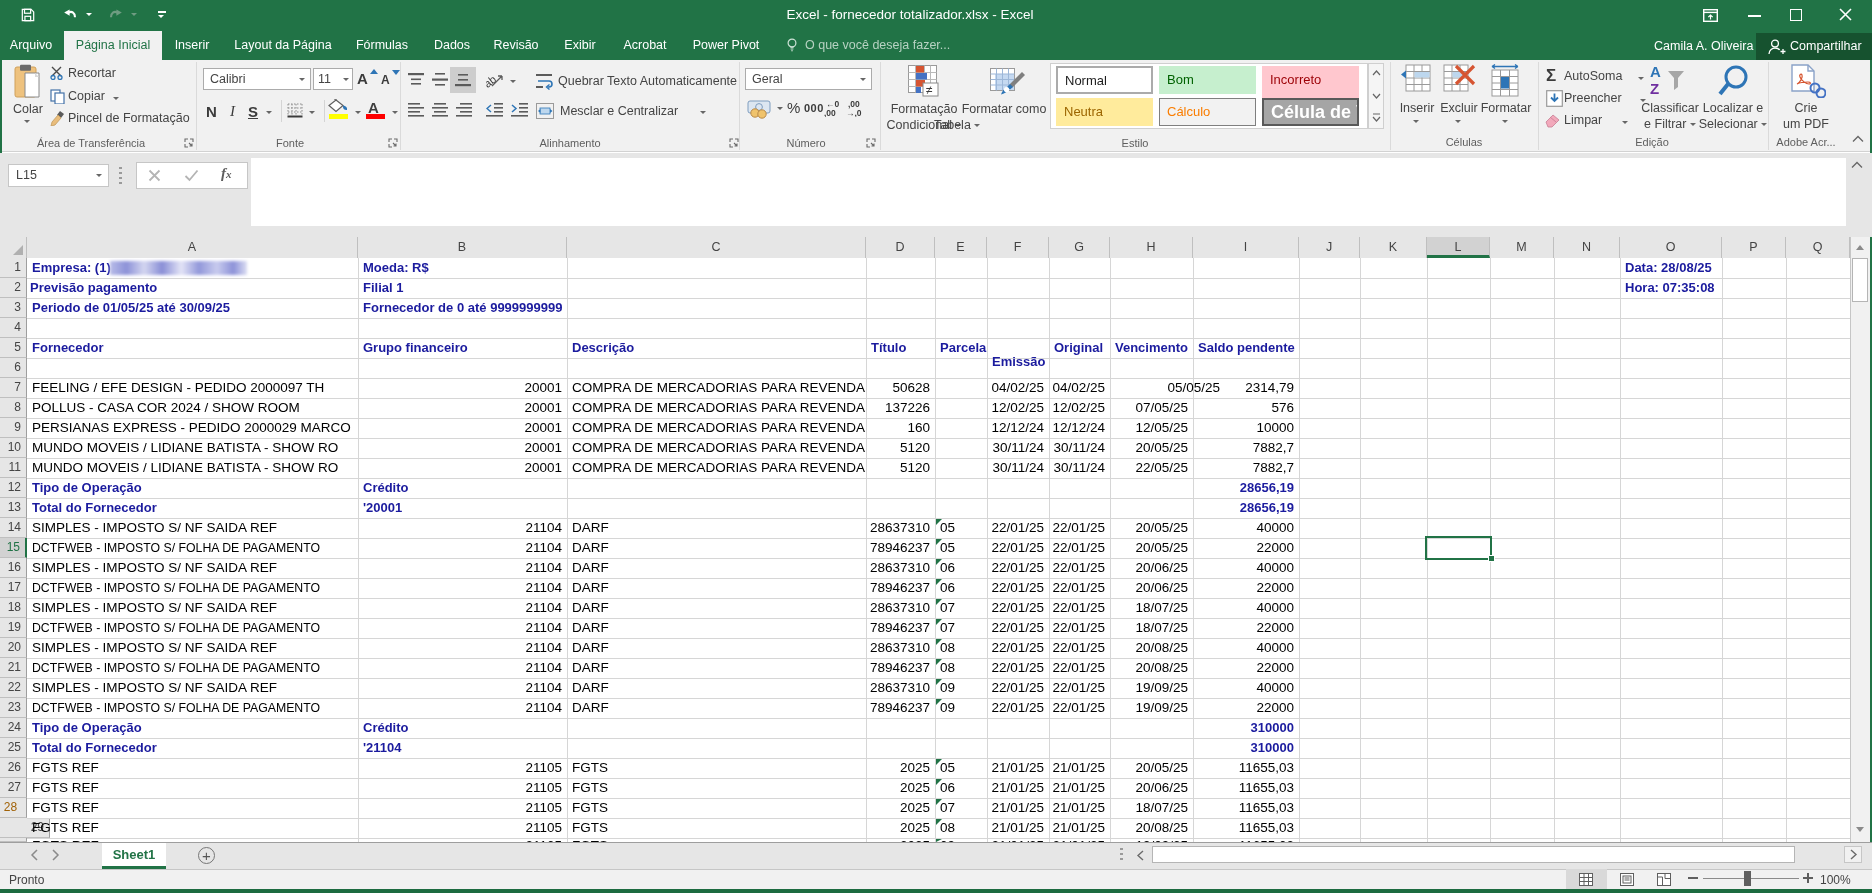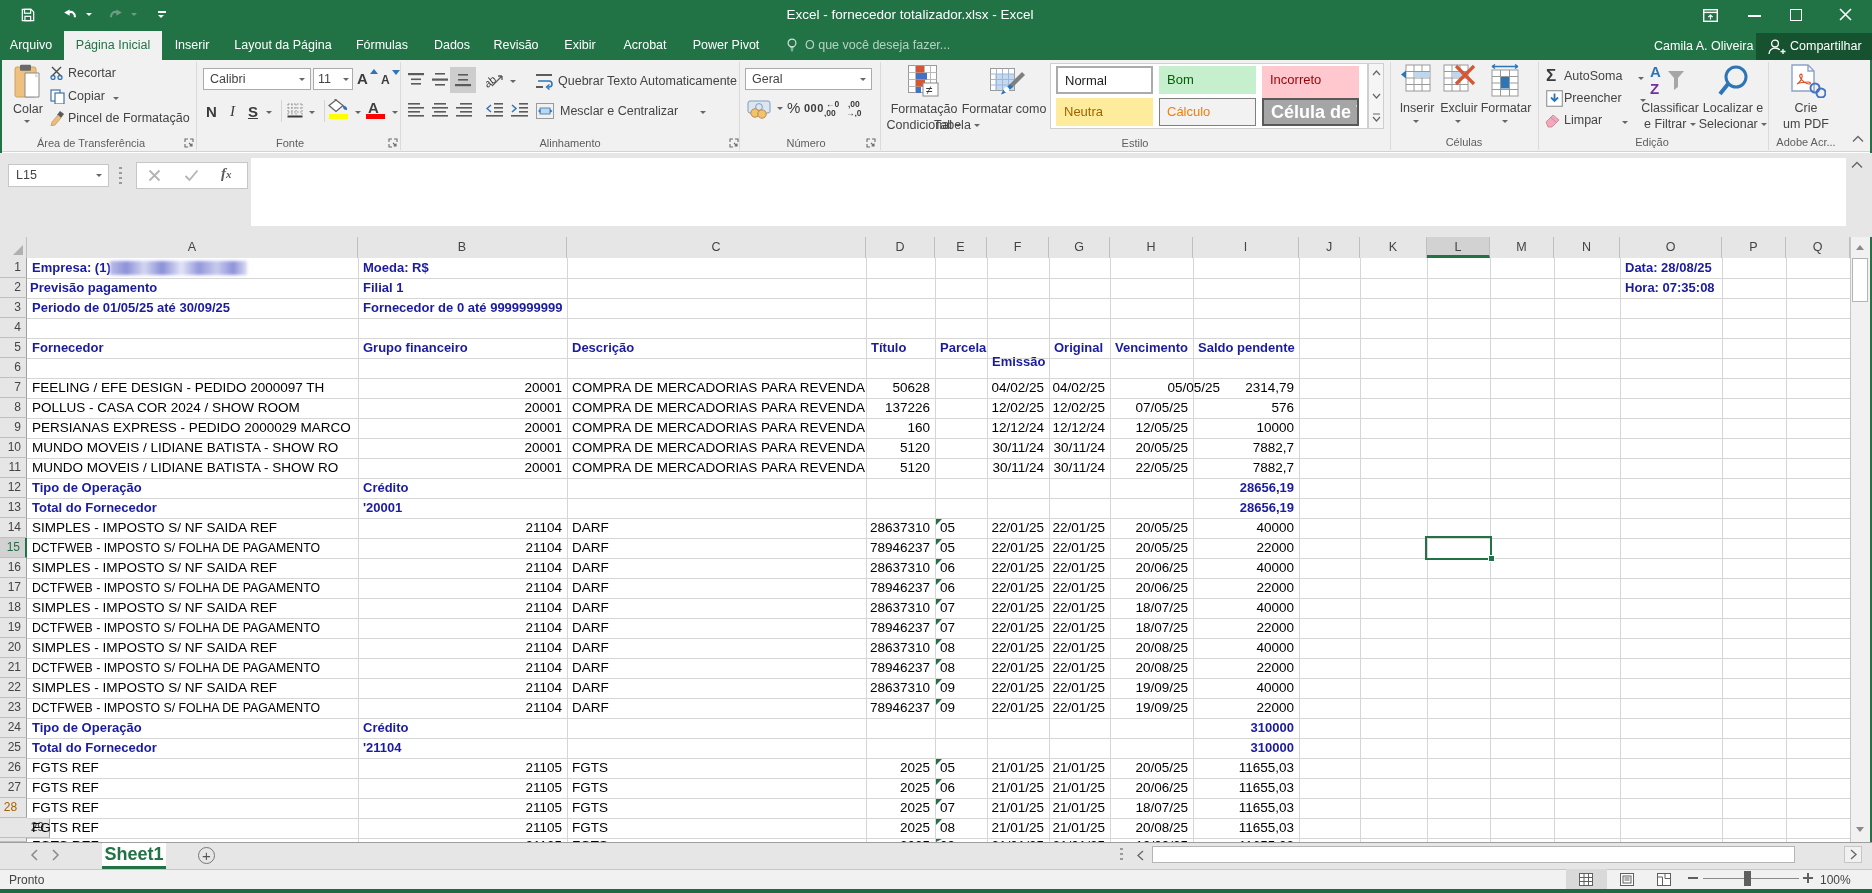--- a/index.html
+++ b/index.html
@@ -726,21 +726,21 @@
 <svg class="a" style="left:1855px;top:826px" width="10" height="7">
     <path d="M5 6 L1 1 H9 z" fill="#8a8a8a"></path>
   </svg>
 <div class="a" style="left:0;top:842px;width:1872px;height:27px;background:#e6e6e6;border-top:1px solid #9e9e9e"></div>
 <svg class="a" style="left:30px;top:849px" width="8" height="12">
     <path d="M7 1 L2 6 L7 11" fill="none" stroke="#8a8a8a" stroke-width="1.5"></path>
   </svg>
 <svg class="a" style="left:52px;top:849px" width="8" height="12">
     <path d="M1 1 L6 6 L1 11" fill="none" stroke="#8a8a8a" stroke-width="1.5"></path>
   </svg>
-<div class="a" style="left:102px;top:843px;width:64px;height:26px;background:#fff;border-bottom:3px solid #217346;color:#217346;font-weight:bold;font-size:18px;text-align:center;line-height:23px">Sheet1</div>
+<div class="a" style="left:102px;top:843px;width:64px;height:26px;background:#fff;border-bottom:3px solid #217346;color:#217346;font-weight:bold;font-size:13px;text-align:center;line-height:23px">Sheet1</div>
 <div class="a" style="left:198px;top:847px;width:17px;height:17px;border:1px solid #767676;border-radius:50%;color:#555;font-size:15px;text-align:center;line-height:15px">+</div>
 <div class="a" style="left:1120px;top:848px;width:3px;height:14px;background:repeating-linear-gradient(#9a9a9a 0 2px,#e6e6e6 2px 5px)"></div>
 <svg class="a" style="left:1136px;top:850px" width="8" height="11">
     <path d="M7 1 L2 5.5 L7 10" fill="none" stroke="#6a6a6a" stroke-width="1.4"></path>
   </svg>
 <div class="a" style="left:1152px;top:846px;width:643px;height:17px;background:#fff;border:1px solid #b5b5b5"></div>
 <div class="a" style="left:1844px;top:846px;width:18px;height:17px;background:#f1f1f1;border:1px solid #c6c6c6"></div>
 <svg class="a" style="left:1850px;top:849px" width="8" height="11">
     <path d="M1 1 L6 5.5 L1 10" fill="none" stroke="#6a6a6a" stroke-width="1.4"></path>
   </svg>

